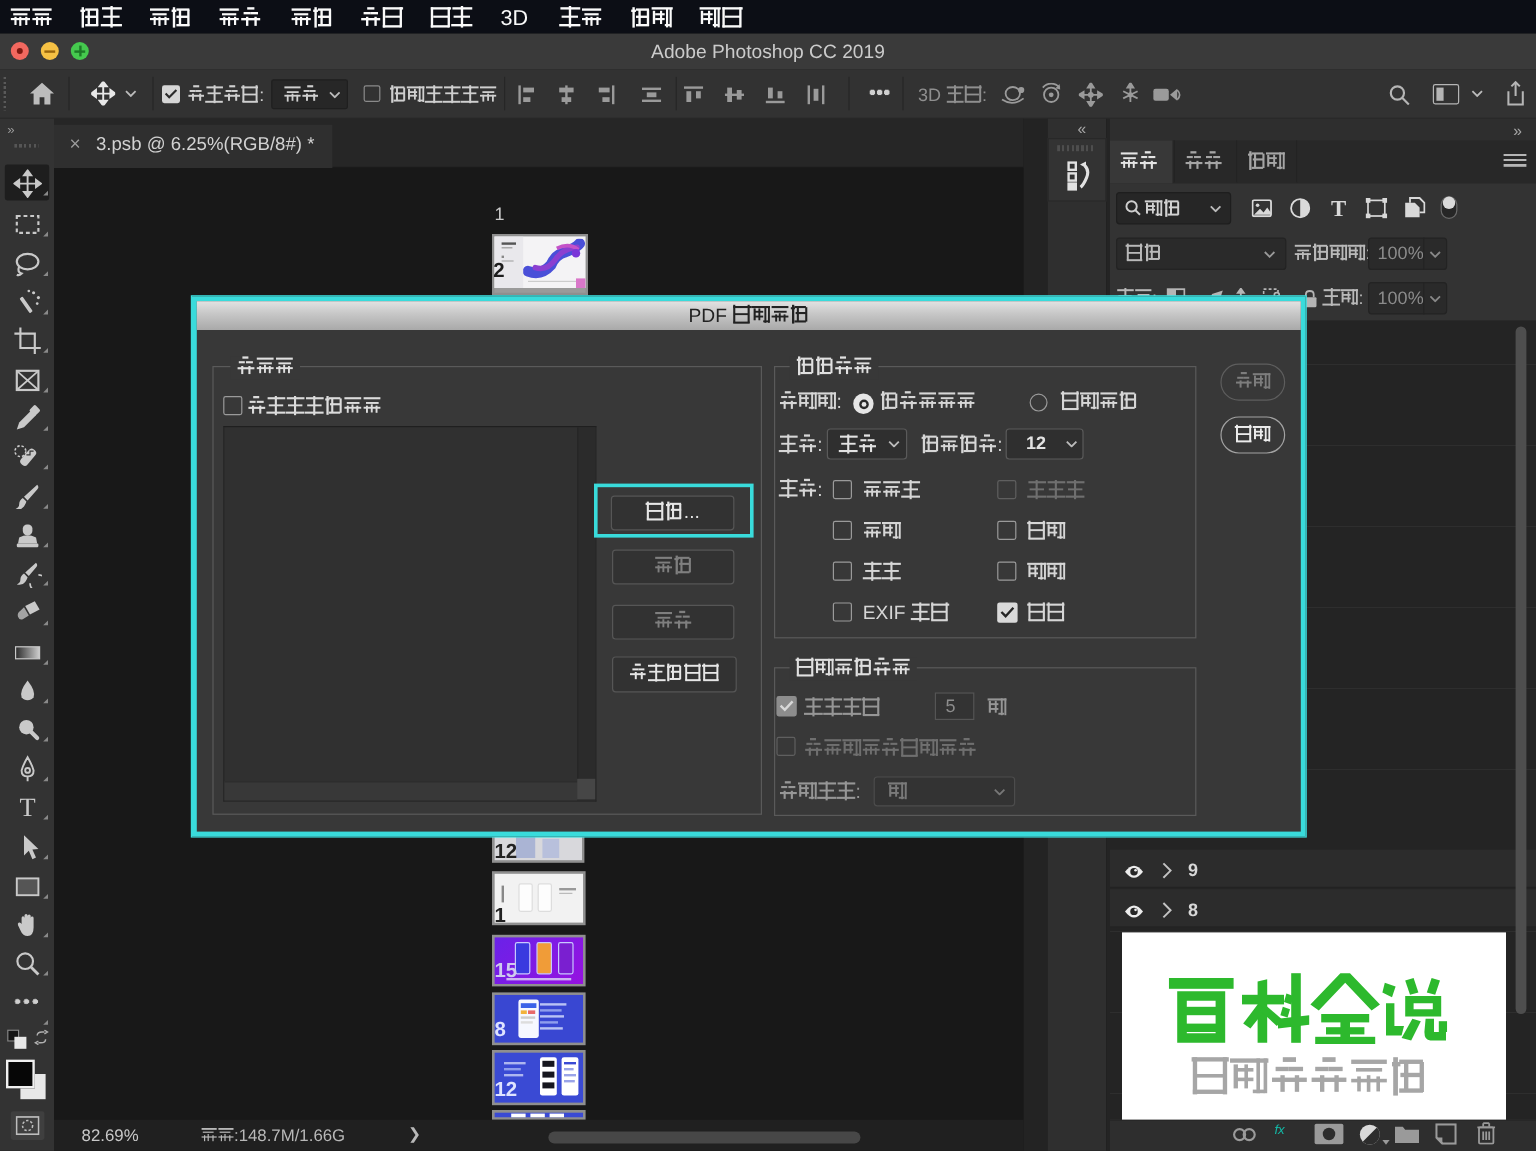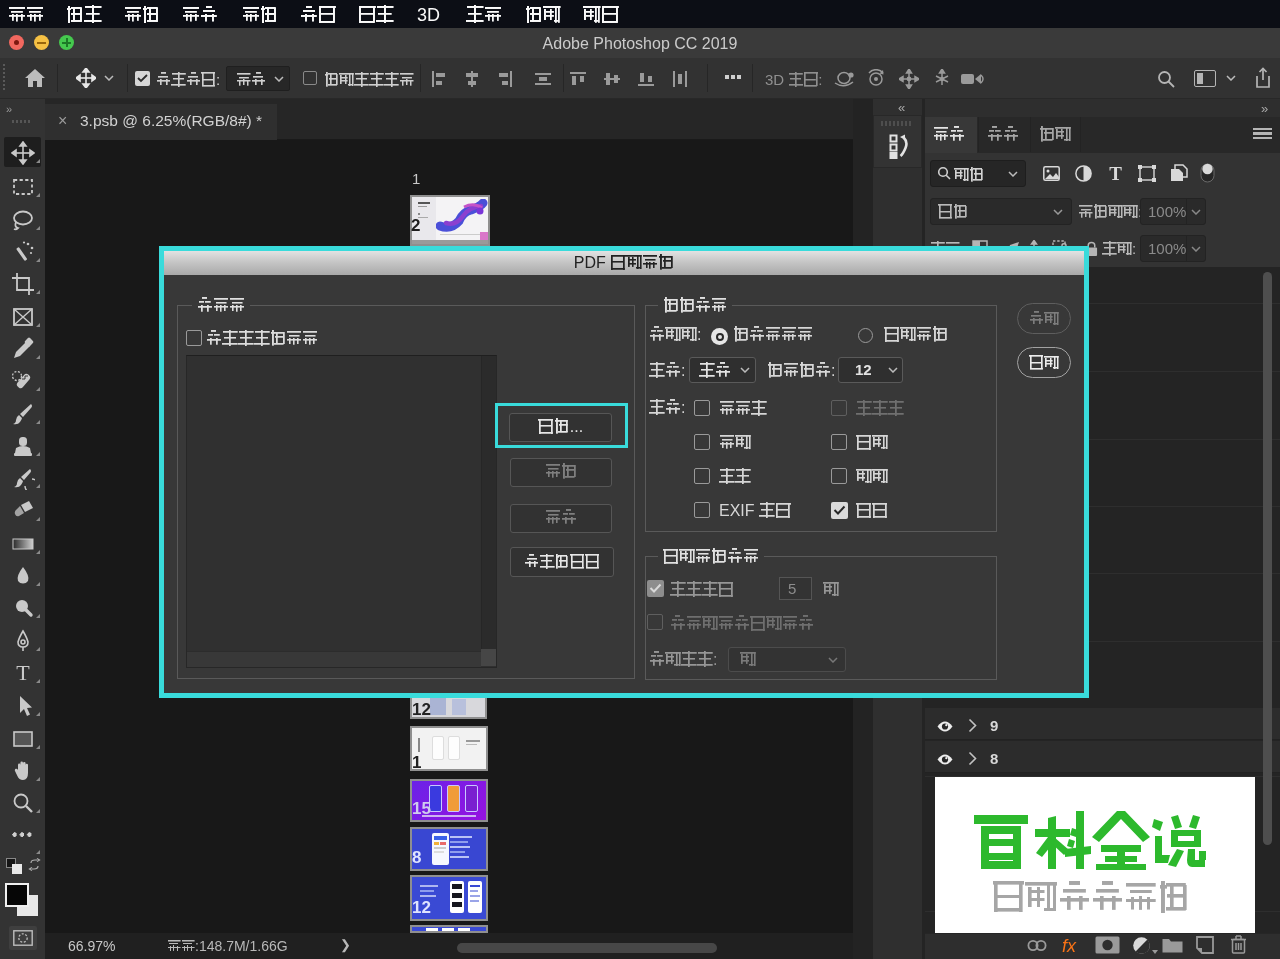--- a/index.html
+++ b/index.html
@@ -108,21 +108,21 @@
   </svg><svg class="ab" style="left:1254px;top:67px" width="18" height="22" viewBox="0 0 18 22">
     <g stroke="#b5b5b5" stroke-width="1.7" fill="none">
       <path d="M3 9 L3 20 L15 20 L15 9"></path>
       <line x1="9" y1="1.5" x2="9" y2="13"></line>
       <path d="M5.5 5 L9 1.5 L12.5 5"></path>
     </g>
   </svg><div class="ab" style="left:0;top:99px;width:45px;height:860px;background:#333333"></div><div class="ab" style="left:6px;top:103px;font-size:11px;color:#9a9a9a;letter-spacing:1px">»</div><div class="ab" style="left:12px;top:120px;width:20px;height:3px;background:repeating-linear-gradient(90deg,#565656 0 2px,transparent 2px 4px)"></div><div class="ab" style="left:45px;top:99px;width:808px;height:41px;background:#262626;border-bottom:1px solid #1a1a1a"></div>
 <div class="ab" style="left:45px;top:104px;width:232px;height:36px;background:#2f2f2f"></div>
 <div class="ab" style="left:58px;top:112px;font-size:16px;color:#9b9b9b">×</div>
 <div class="ab" style="left:80px;top:112px;font-size:15.5px;color:#d2d2d2">3.psb @ 6.25%(RGB/8#) *</div><div class="ab" style="left:45px;top:140px;width:808px;height:793px;background:#181818"></div><div class="ab" style="left:45px;top:933px;width:808px;height:26px;background:#202020"></div>
-<div class="ab" style="left:68px;top:938px;font-size:14px;color:#c8c8c8">66.97%</div>
+<div class="ab" style="left:68px;top:938px;font-size:14px;color:#c8c8c8">82.69%</div>
 <div class="ab" style="left:167px;top:938px;font-size:14px;color:#b8b8b8"><i class="g f"></i><i class="g f"></i>:148.7M/1.66G</div>
 <div class="ab" style="left:340px;top:937px;font-size:13px;color:#b8b8b8">❯</div><div class="ab" style="left:457px;top:943px;width:260px;height:10px;border-radius:5px;background:#474747"></div><div class="ab" style="left:412px;top:170px;font-size:15px;color:#c9c9c9">1</div><div class="ab" style="left:410px;top:195px;width:80px;height:51px;background:#8f8f8f;padding:2px">
 <div style="position:relative;width:76px;height:43px;background:#f4f3f5;overflow:hidden">
 <div class="ab" style="left:0;top:0;width:24px;height:43px;background:#e9e8ec"></div>
 <div class="ab" style="left:6px;top:5px;width:12px;height:2px;background:#555"></div>
 <div class="ab" style="left:6px;top:9px;width:9px;height:1px;background:#999"></div>
 <div class="ab" style="left:6px;top:16px;width:2px;height:2px;background:#888"></div>
 <div class="ab" style="left:6px;top:20px;width:10px;height:1px;background:#aaa"></div>
 <svg class="ab" style="left:24px;top:2px" width="52" height="34" viewBox="0 0 52 34">
         <path d="M4 27 Q15 31 23 22 Q27 13 35 11 Q45 7 47 4" fill="none" stroke="#4a4fd8" stroke-width="9" stroke-linecap="round"></path>
@@ -371,21 +371,21 @@
     <path d="M0.5 7.5 Q8 -2.5 15.5 7.5 Q8 17.5 0.5 7.5 Z" fill="#ececec"></path>
     <circle cx="8" cy="7.5" r="3.1" fill="#262626"></circle>
     <circle cx="9.3" cy="6.2" r="1.1" fill="#ececec"></circle>
   </svg><svg class="ab" style="left:968px;top:751px" width="9" height="15" viewBox="0 0 9 15">
     <path d="M1.5 1.5 L7.5 7.5 L1.5 13.5" stroke="#c2c2c2" stroke-width="1.6" fill="none"></path>
   </svg><div class="ab" style="left:990px;top:750px;font-size:15px;font-weight:bold;color:#d8d8d8">8</div><div class="ab" style="left:1263px;top:272px;width:9px;height:573px;border-radius:4.5px;background:#4e4e4e"></div><div class="ab" style="left:925px;top:933px;width:355px;height:26px;background:#2e2e2e;border-top:1px solid #262626"></div><svg class="ab" style="left:1027px;top:939px" width="20" height="13" viewBox="0 0 20 13">
     <g fill="none" stroke="#9a9a9a" stroke-width="1.8">
       <circle cx="6" cy="6.5" r="4.6"></circle>
       <circle cx="14" cy="6.5" r="4.6"></circle>
     </g>
-  </svg><div class="ab" style="left:1062px;top:936px;font-size:18px;font-style:italic;color:#f97316">fx</div><svg class="ab" style="left:1095px;top:936px" width="25" height="18" viewBox="0 0 25 18">
+  </svg><div class="ab" style="left:1062px;top:936px;font-size:11px;font-style:italic;color:#14b8a6">fx</div><svg class="ab" style="left:1095px;top:936px" width="25" height="18" viewBox="0 0 25 18">
     <rect x="0.5" y="0.5" width="24" height="17" rx="1.5" fill="#9a9a9a"></rect>
     <circle cx="12.5" cy="9" r="5.2" fill="#2d2d2d"></circle>
   </svg><svg class="ab" style="left:1132px;top:936px" width="19" height="19" viewBox="0 0 19 19">
     <circle cx="9.5" cy="9.5" r="8.3" fill="#dadada"></circle>
     <path d="M3.6 15.4 A8.3 8.3 0 0 0 15.4 3.6 Z" fill="#2d2d2d"></path>
   </svg><div class="ab" style="left:1152px;top:950px;width:0;height:0;border-left:3.5px solid transparent;border-right:3.5px solid transparent;border-top:4px solid #9a9a9a"></div><svg class="ab" style="left:1162px;top:937px" width="21" height="16" viewBox="0 0 21 16">
     <path d="M0.5 15.5 L0.5 2 L7 2 L9 4.5 L20.5 4.5 L20.5 15.5 Z" fill="#9a9a9a"></path>
   </svg><svg class="ab" style="left:1196px;top:936px" width="18" height="18" viewBox="0 0 18 18">
     <path d="M1 1 L17 1 L17 17 L6 17 L1 12 Z" fill="none" stroke="#9a9a9a" stroke-width="1.8"></path>
     <path d="M1 12 L6 12 L6 17 Z" fill="#9a9a9a"></path>

